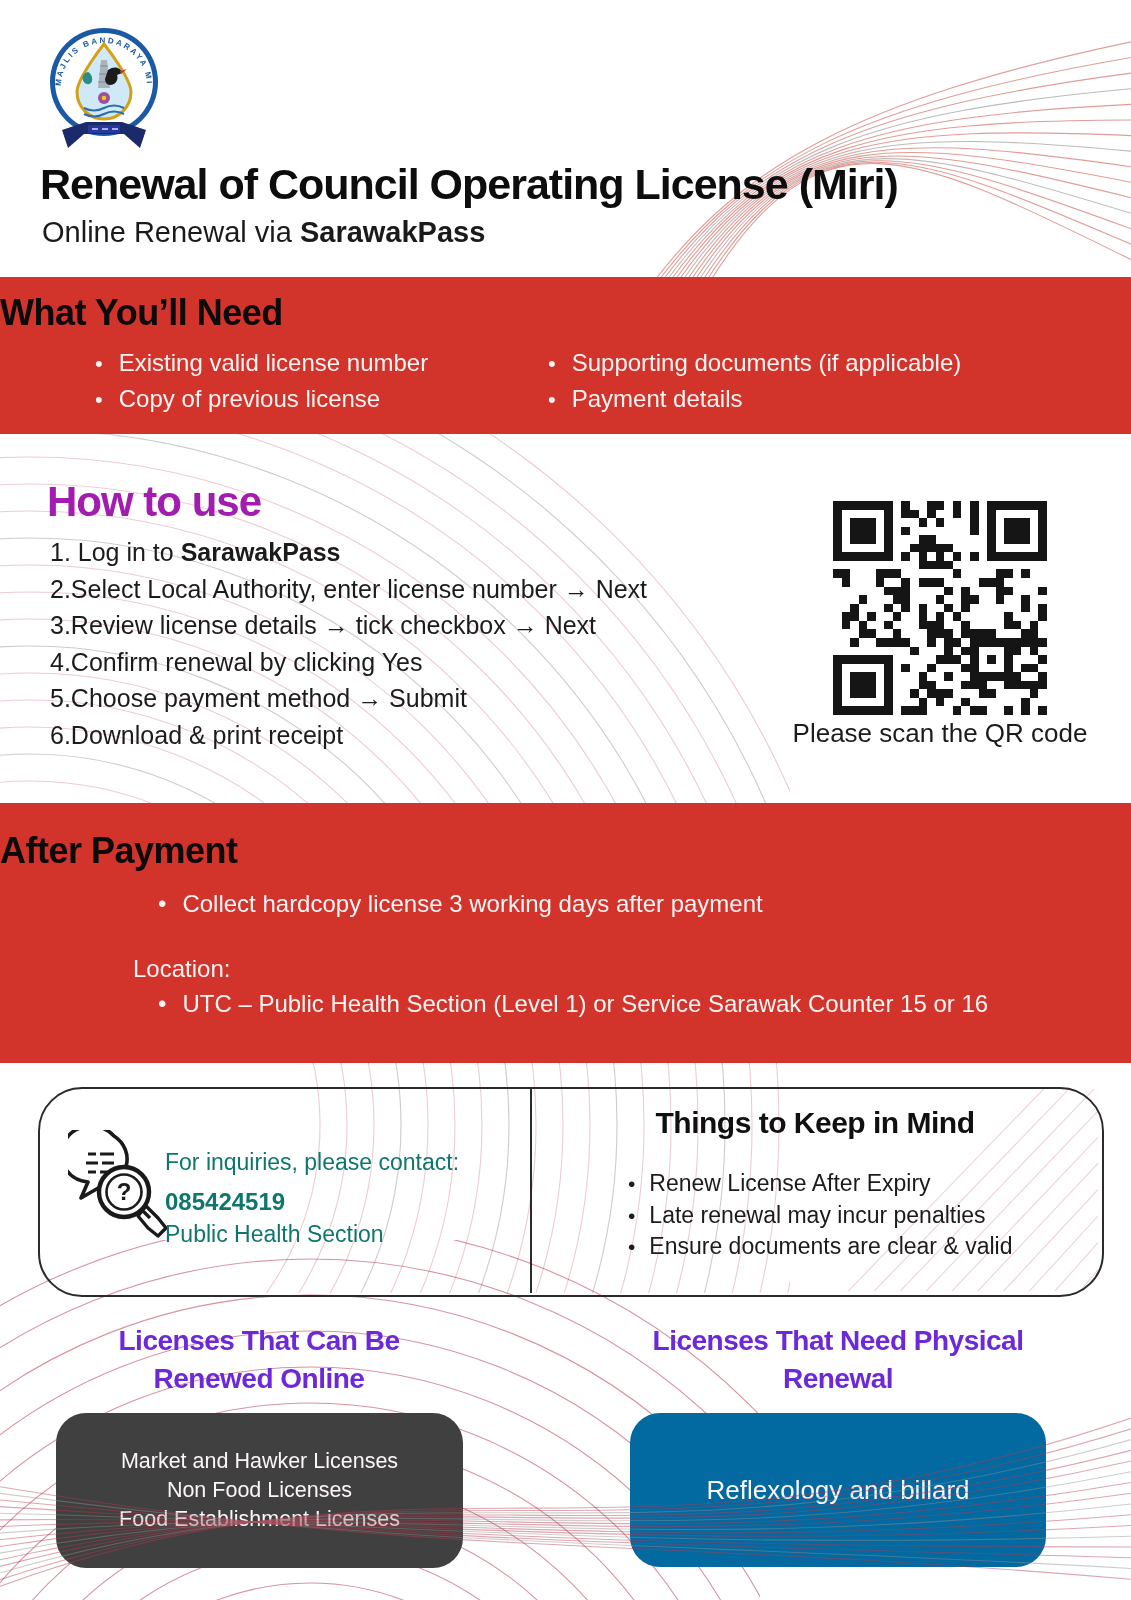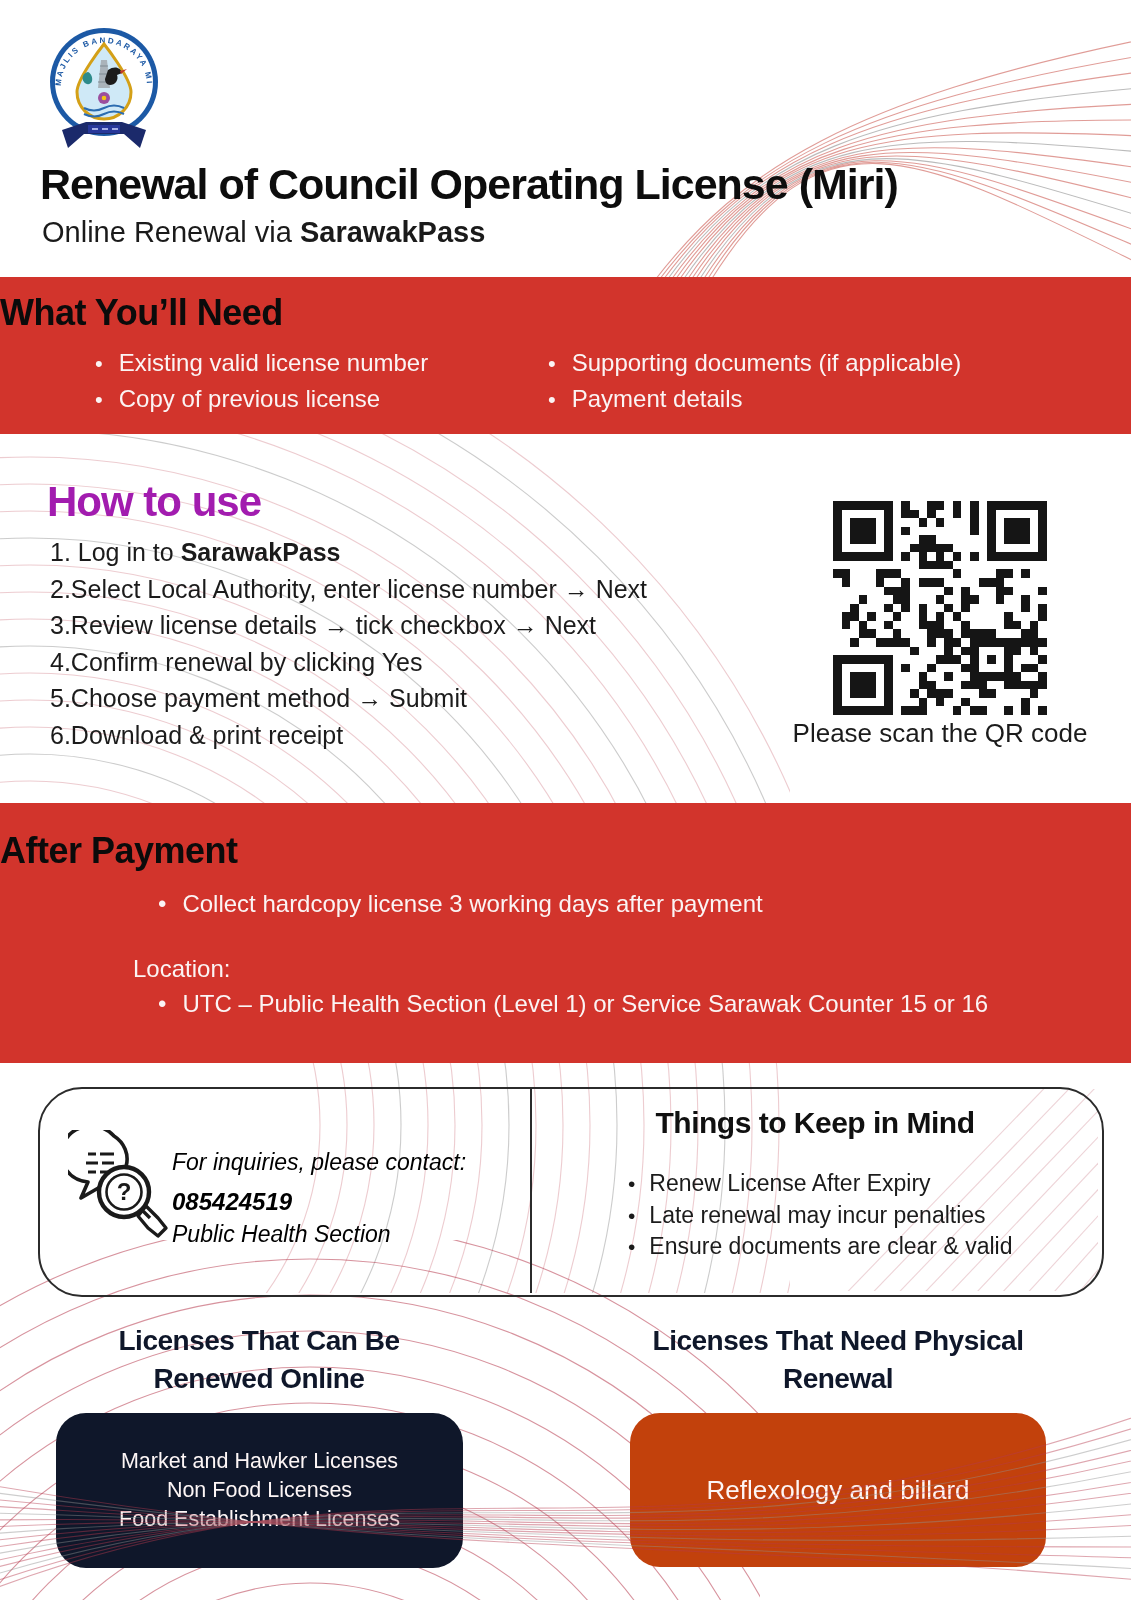--- a/index.html
+++ b/index.html
@@ -44,29 +44,29 @@
   .step b{font-weight:bold;}
 
   
   .qr{left:833px;top:501px;}
   .qr-caption{left:765px;top:718px;width:350px;text-align:center;font-size:26px;color:#1b1b1b;}
 
   
   .info-box{left:38px;top:1087px;width:1062px;height:206px;border:2px solid #2b2b2b;border-radius:44px;background:transparent;}
   .info-divider{left:530px;top:1087px;width:2px;height:206px;background:#2b2b2b;}
   .contact-icon{left:68px;top:1130px;}
-  .contact-text{left:172px;top:1146px;font-size:23px;line-height:33px;color:#000000;font-style:italic;}
+  .contact-text{left:165px;top:1146px;font-size:23px;line-height:33px;color:#0f766e;}
   .contact-text .phone{font-weight:bold;font-size:24px;margin-top:6px;}
   .things-title{left:535px;top:1106px;width:560px;text-align:center;font-size:30px;font-weight:bold;color:#101010;letter-spacing:-0.5px;}
   .things-list{left:628px;top:1168px;font-size:23px;color:#1b1b1b;}
   .trow{display:flex;align-items:baseline;line-height:31.5px;}
   .trow .dot{margin-right:14px;font-size:21px;}
 
   
-  .col-heading{font-size:28px;font-weight:bold;color:#0f172a;text-align:center;line-height:38px;letter-spacing:-0.5px;}
+  .col-heading{font-size:28px;font-weight:bold;color:#6d28d9;text-align:center;line-height:38px;letter-spacing:-0.5px;}
   .heading-online{left:59px;top:1322px;width:400px;}
   .heading-physical{left:630px;top:1322px;width:416px;text-align:center;}
   .pill{background:#c42d2d;border-radius:30px;display:flex;align-items:center;justify-content:center;text-align:center;color:#fdf6f6;}
   .pill-online{left:56px;top:1413px;width:407px;height:155px;font-size:21.5px;line-height:29px;}
   .pill-physical{left:630px;top:1413px;width:416px;height:154px;font-size:26px;}
 </style>
 </head>
 <body>
 
 <svg id="deco" width="1131" height="1600">
@@ -553,29 +553,29 @@
 
       <div class="trow">
         <span class="dot">•</span>
         <span>Ensure documents are clear &amp; valid</span>
       </div>
     </div>
 
   <div class="abs col-heading heading-online">Licenses That Can Be Renewed Online</div>
   <div class="abs col-heading heading-physical">Licenses That Need Physical Renewal</div>
 
-  <div class="abs pill pill-online" style="background: #0f172a;">
+  <div class="abs pill pill-online" style="background: #404040;">
     <div>
 
     <div>Market and Hawker Licenses</div>
         <div>Non Food Licenses</div>
         <div>Food Establishment Licenses</div>
       </div>
   </div>
-  <div class="abs pill pill-physical" style="background: #c2410c;">
+  <div class="abs pill pill-physical" style="background: #0369a1;">
     <div>
 
     <div>Reflexology and billard</div>
       </div>
   </div>
 
 </div>
 
 <svg id="deco2" width="1131" height="1600">
   <g id="gD">

